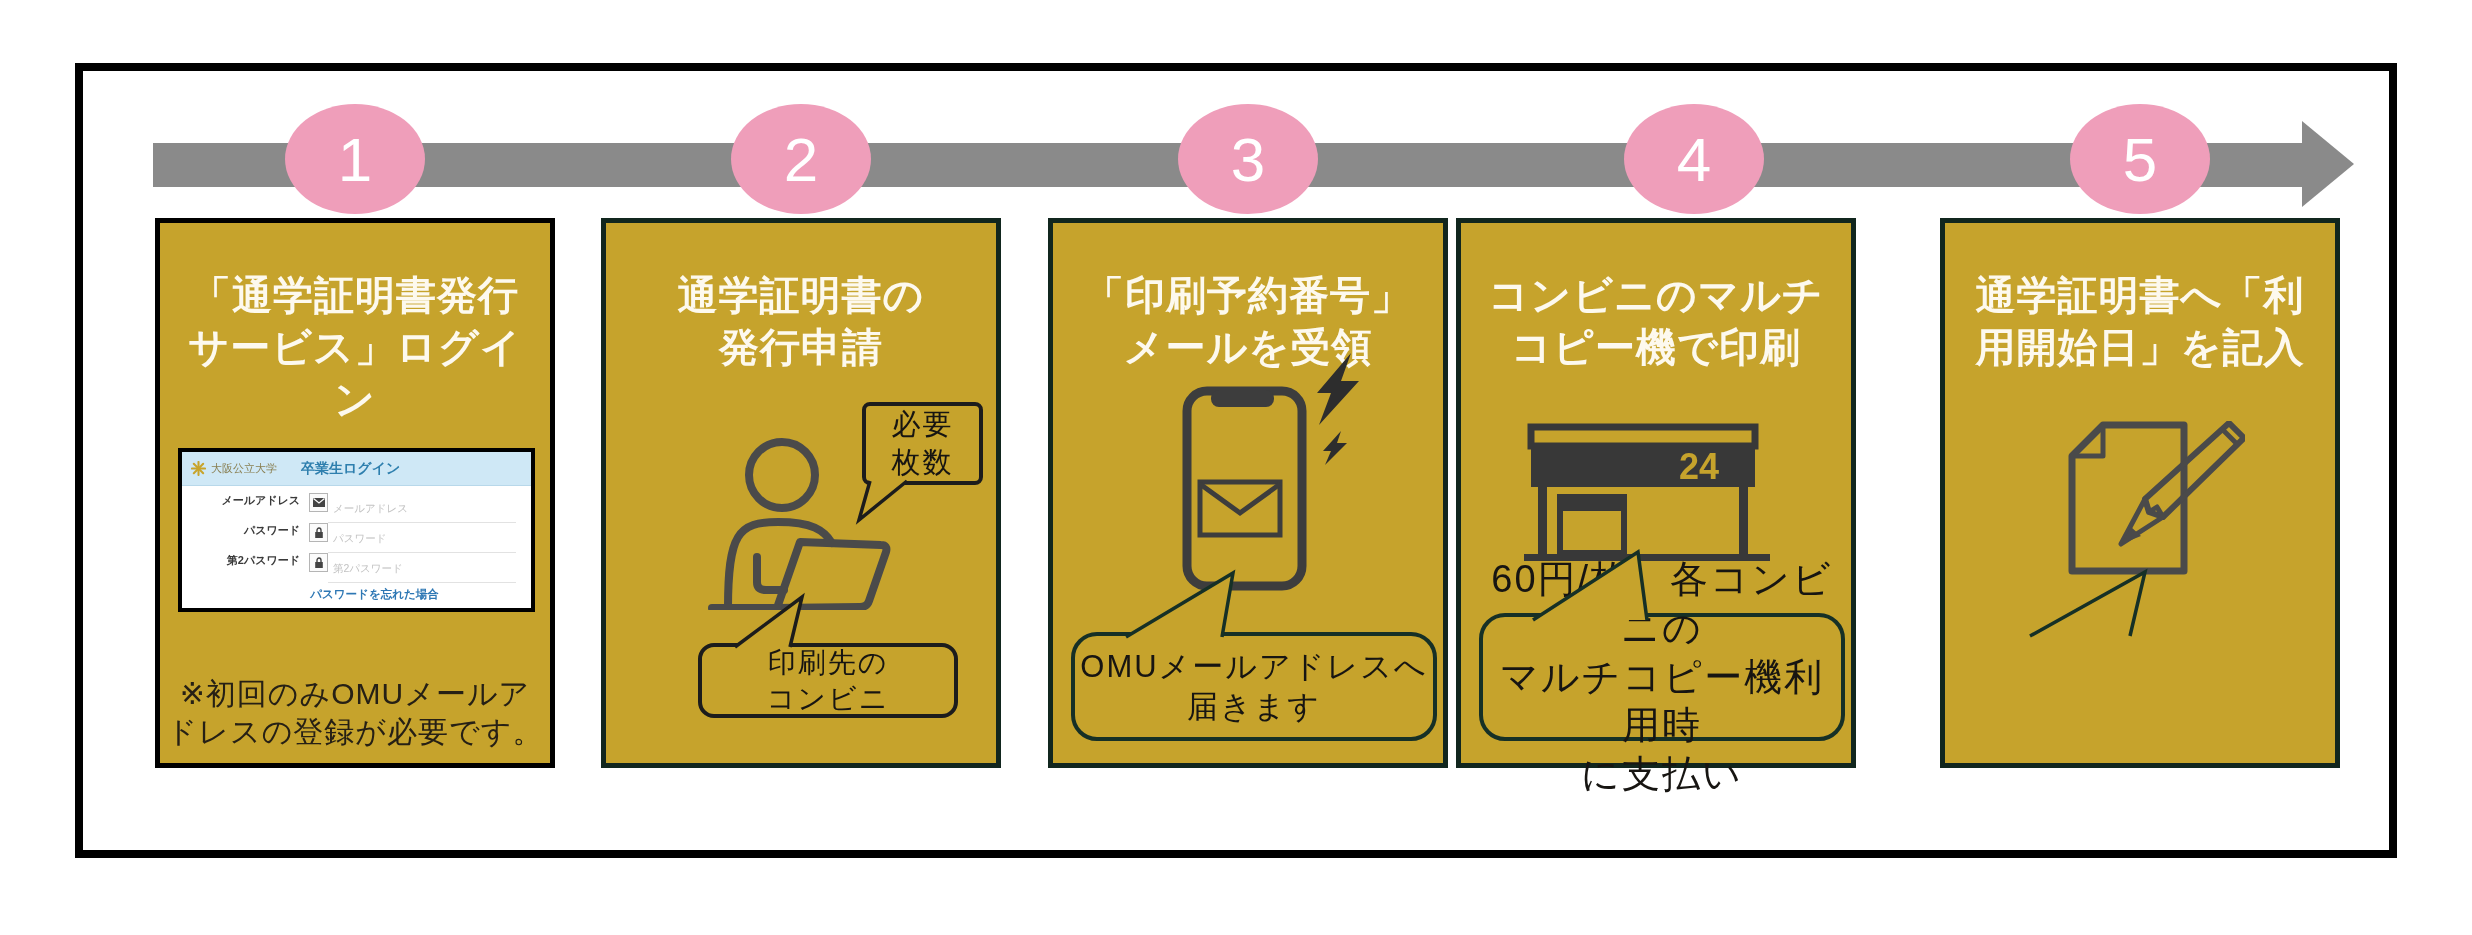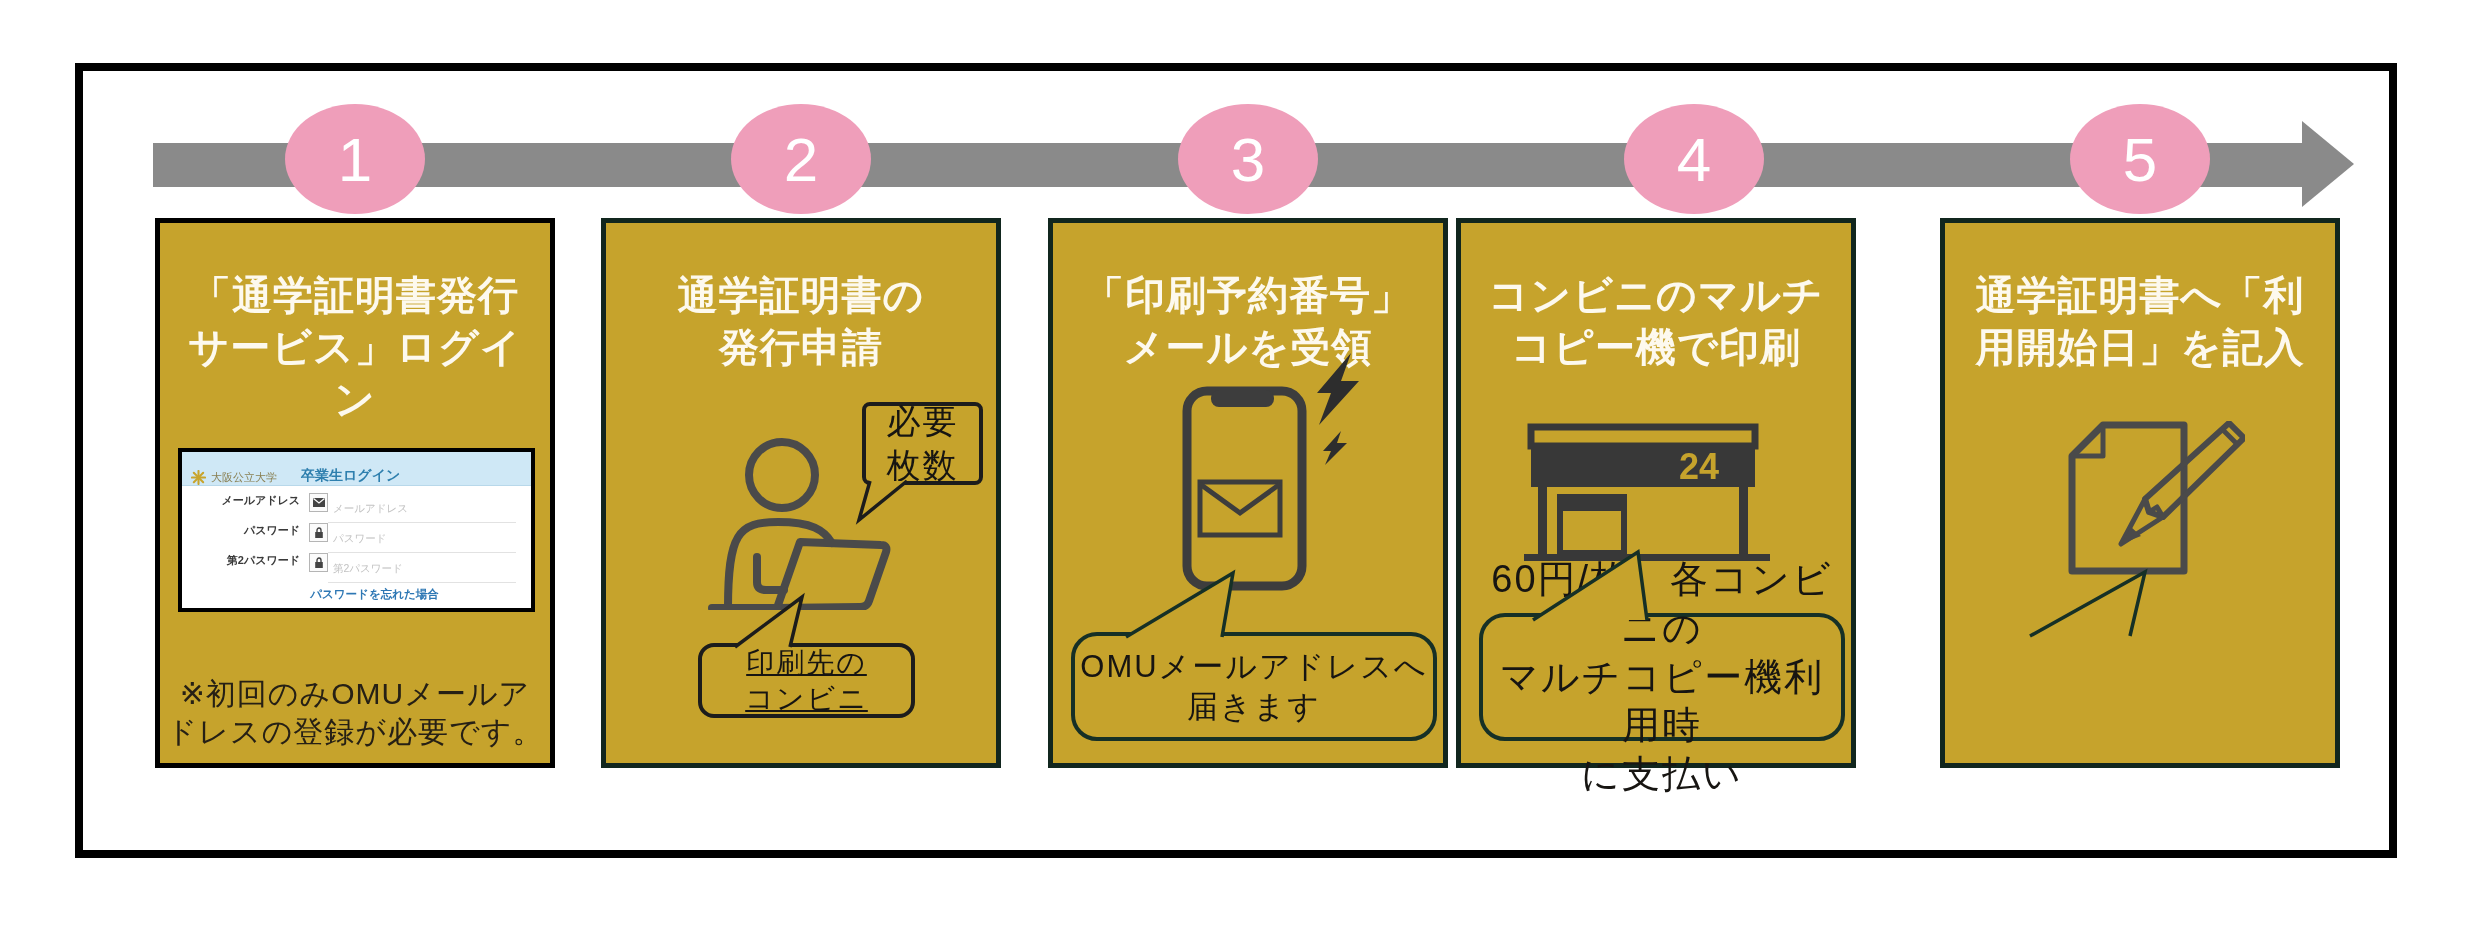--- a/index.html
+++ b/index.html
@@ -25,43 +25,43 @@
               font-weight:bold;font-size:40px;line-height:52px;white-space:pre-line;letter-spacing:1px;}
   
   .bubble{position:absolute;background:#c6a32c;border:4px solid #163026;border-radius:26px;
           color:#171512;display:flex;align-items:center;justify-content:center;text-align:center;
           white-space:pre-line;letter-spacing:2px;box-sizing:border-box;line-height:1.28;}
   .tail{position:absolute;}
   .tail path{fill:#c6a32c;stroke:#163026;stroke-width:3.5;}
   .blk{border-color:#1c1c1c;}
   .blk-t path{stroke:#1c1c1c;}
   
-  .b2-top{left:256px;top:179px;width:121px;height:83px;font-size:34px;border-radius:8px;}
+  .b2-top{left:256px;top:179px;width:121px;height:83px;font-size:29px;border-radius:8px;}
   .t2-top{left:247px;top:254px;width:64px;height:48px;}
-  .b2-bot{left:92px;top:420px;width:217px;height:75px;font-size:28px;border-radius:16px;text-decoration:underline;}
+  .b2-bot{left:92px;top:420px;width:260px;height:75px;font-size:28px;border-radius:16px;}
   .t2-bot{left:125px;top:366px;width:84px;height:60px;}
   .person-svg{position:absolute;left:100px;top:215px;width:190px;height:172px;}
   
   .b3{left:18px;top:409px;width:366px;height:109px;font-size:31px;}
   .t3{left:70px;top:346px;width:115px;height:70px;}
   .phone-svg{position:absolute;left:128px;top:162px;width:127px;height:207px;}
   .bolt-svg{position:absolute;left:258px;top:130px;width:60px;height:112px;}
   
   .b4{left:18px;top:390px;width:366px;height:128px;font-size:38px;}
   .t4{left:68px;top:325px;width:125px;height:74px;}
   .store-svg{position:absolute;left:63px;top:200px;width:246px;height:140px;}
   
   .b5{left:15px;top:407px;width:365px;height:110px;font-size:29px;}
   .t5{left:80px;top:344px;width:130px;height:72px;}
   .pencil-svg{position:absolute;left:120px;top:198px;width:180px;height:155px;}
   
   .login-panel{position:absolute;left:18px;top:225px;width:357px;height:164px;background:#fff;
                border:4px solid #000;box-sizing:border-box;}
   .login-header{height:33px;background:#cfe8f6;border-bottom:1px solid #b8d8ea;
-                display:flex;align-items:flex-end;padding-left:9px;}
+                display:flex;align-items:center;padding-left:9px;}
   .login-brand{font-size:11px;color:#8a8054;margin-left:5px;}
   .login-heading{font-size:14px;font-weight:bold;color:#2e7fae;margin-left:24px;}
   .login-rows{padding-top:7px;}
   .login-row{height:30px;display:flex;}
   .login-label{width:118px;text-align:right;font-size:11px;font-weight:bold;color:#3a3a3a;margin-right:9px;}
   .icon-box{width:17px;height:17px;border:1px solid #b5b5b5;background:#fbfbfb;
             display:flex;align-items:center;justify-content:center;flex:none;}
   .login-input{width:178px;font-size:10.5px;color:#9a9a9a;border:none;border-bottom:1px solid #e2e2e2;
                background:transparent;padding:3px 5px;outline:none;font-family:inherit;}
   .login-input::placeholder{color:#c2c2c2;}

